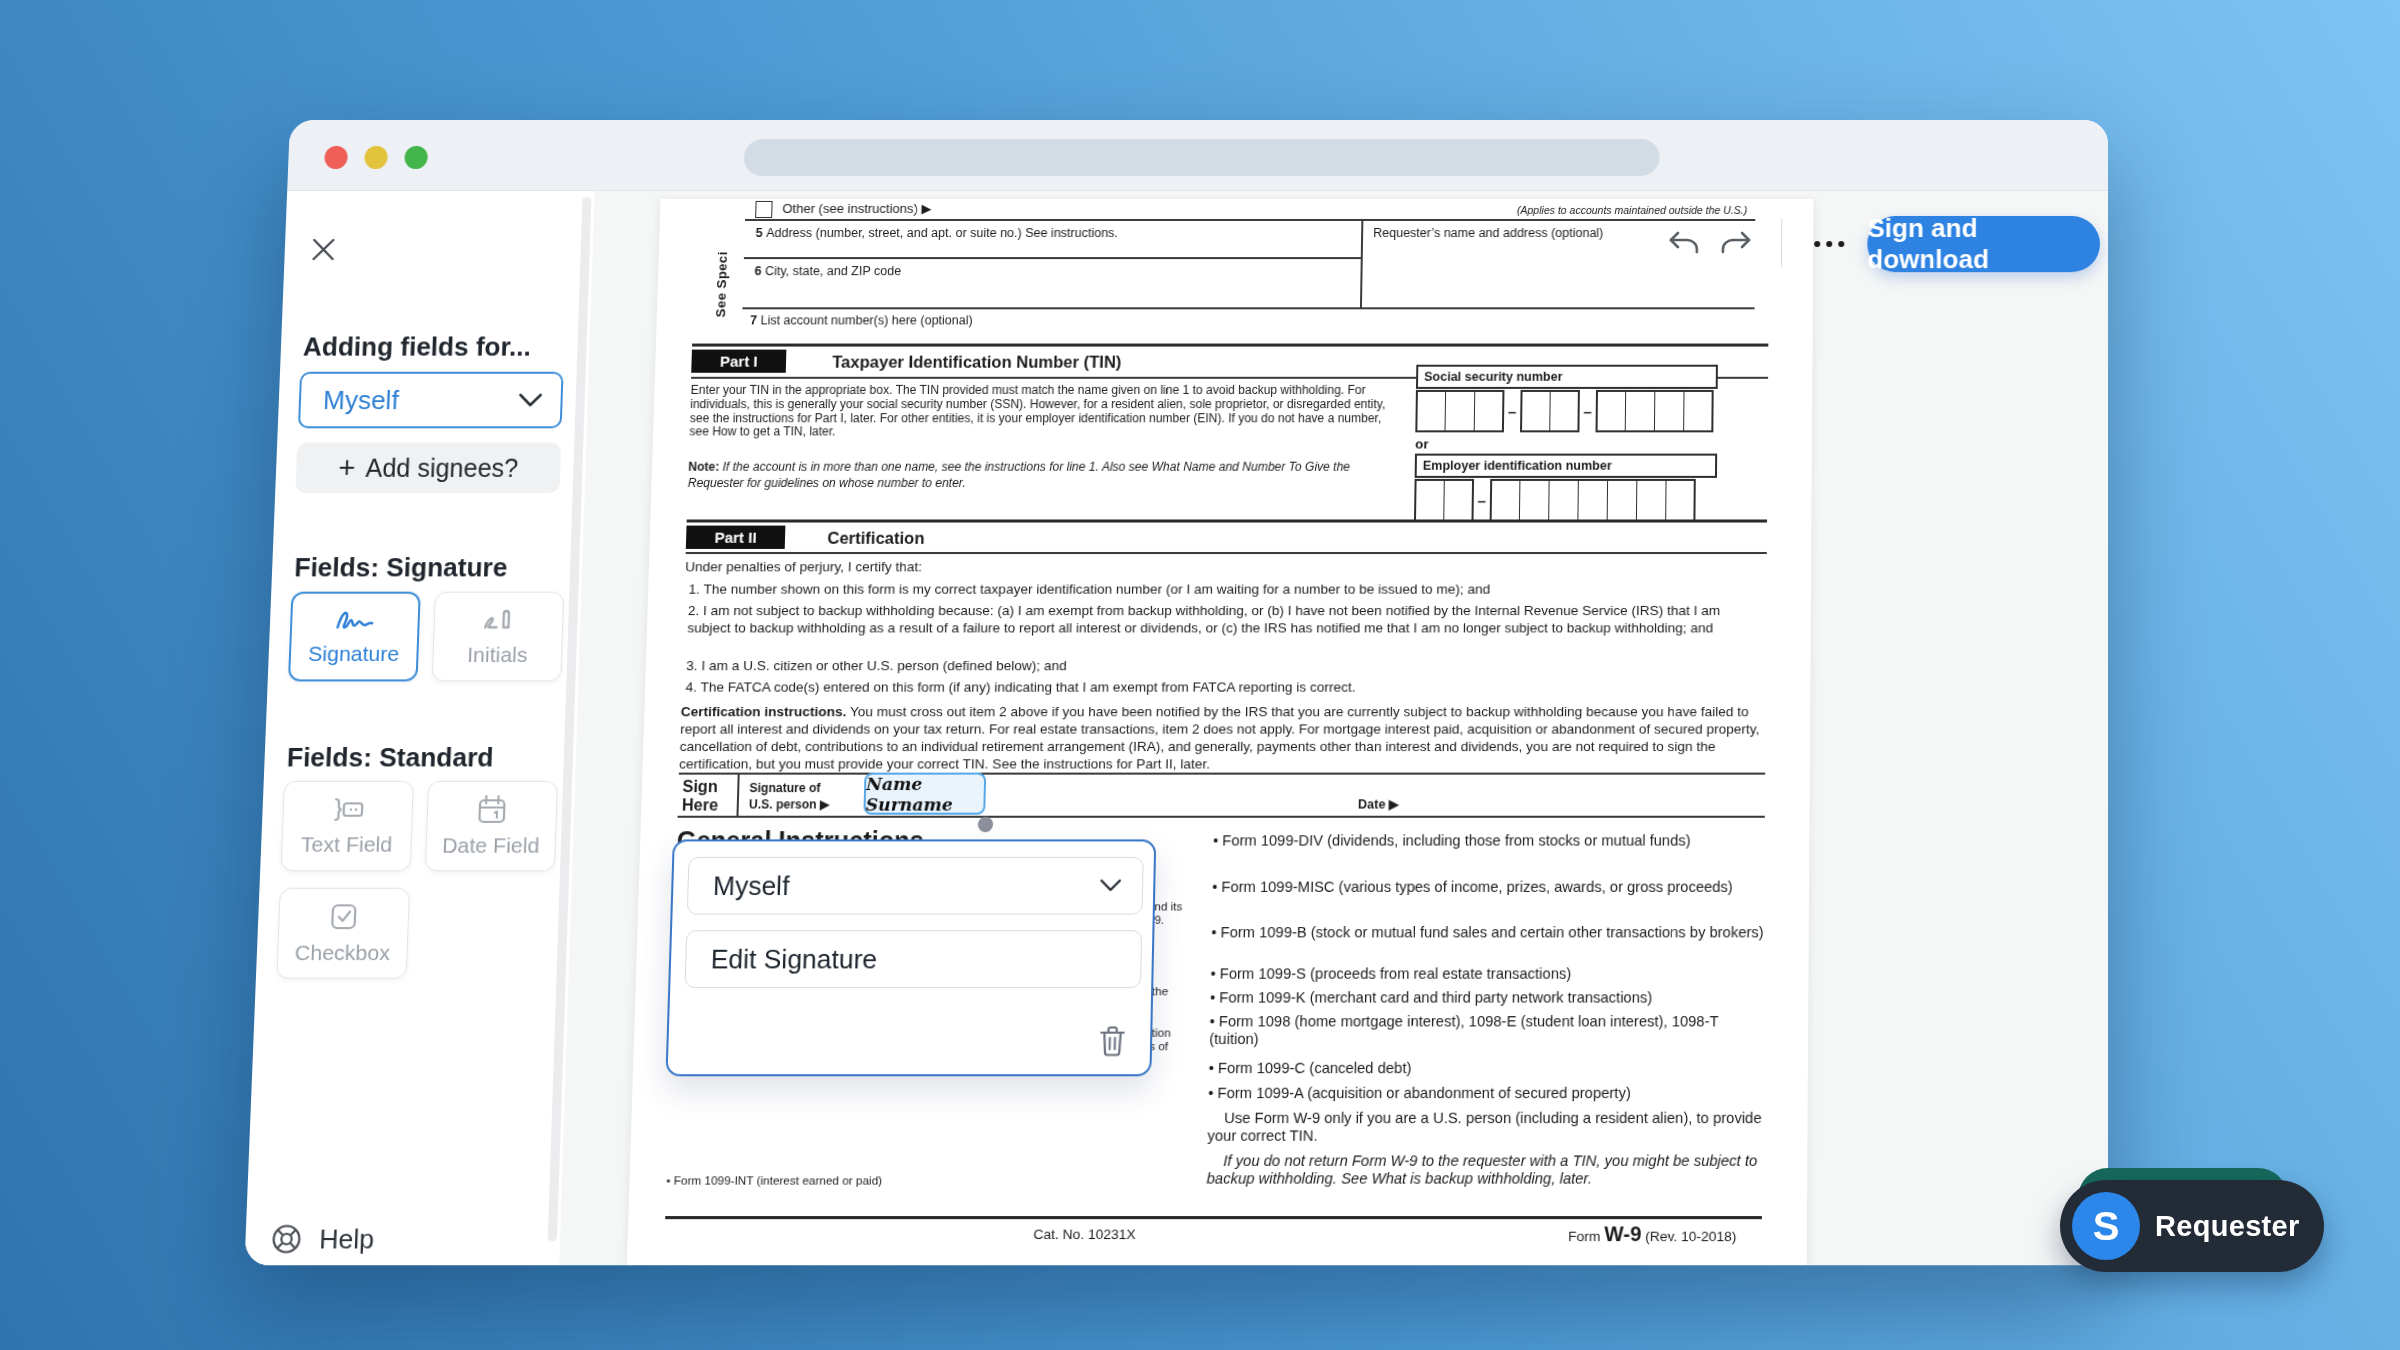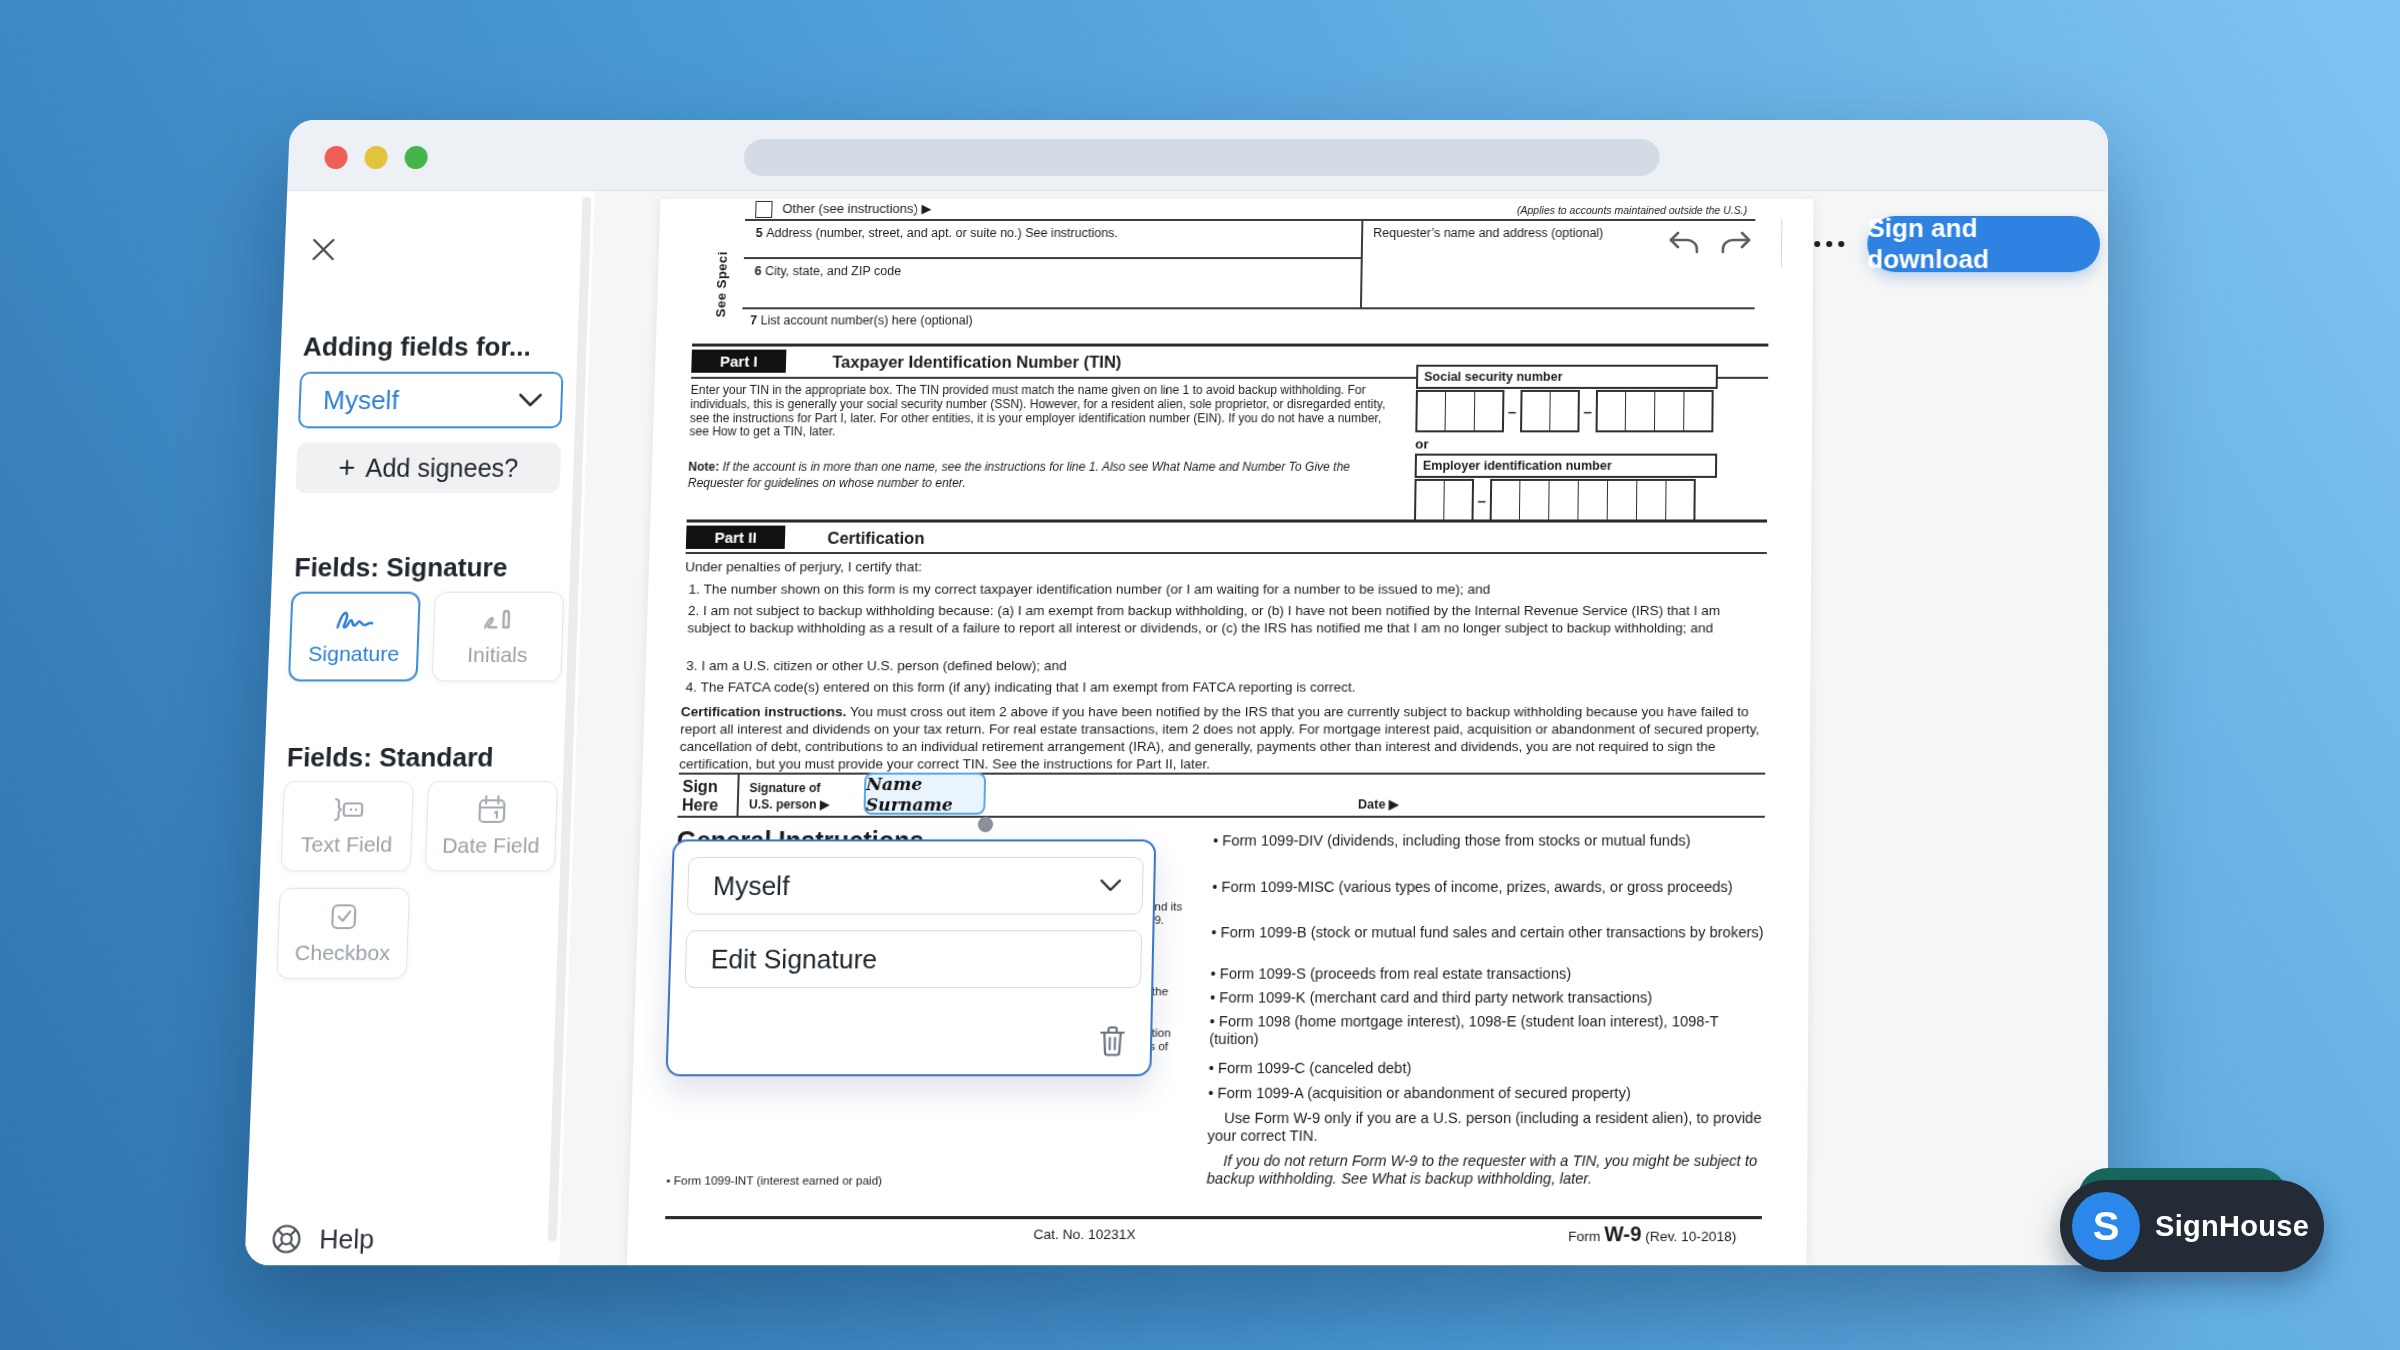--- a/index.html
+++ b/index.html
@@ -369,14 +369,14 @@
           <i></i>
         </div>
       <div class="btn-sign">Sign and download</div>
     </div>
   </div>
 </div>
 
 <div class="teal-sliver"></div>
 <div class="badge">
   <div class="circ">S</div>
-  <div class="nm">SignHouse</div>
+  <div class="nm">Requester</div>
 </div>
 
 </body></html>

